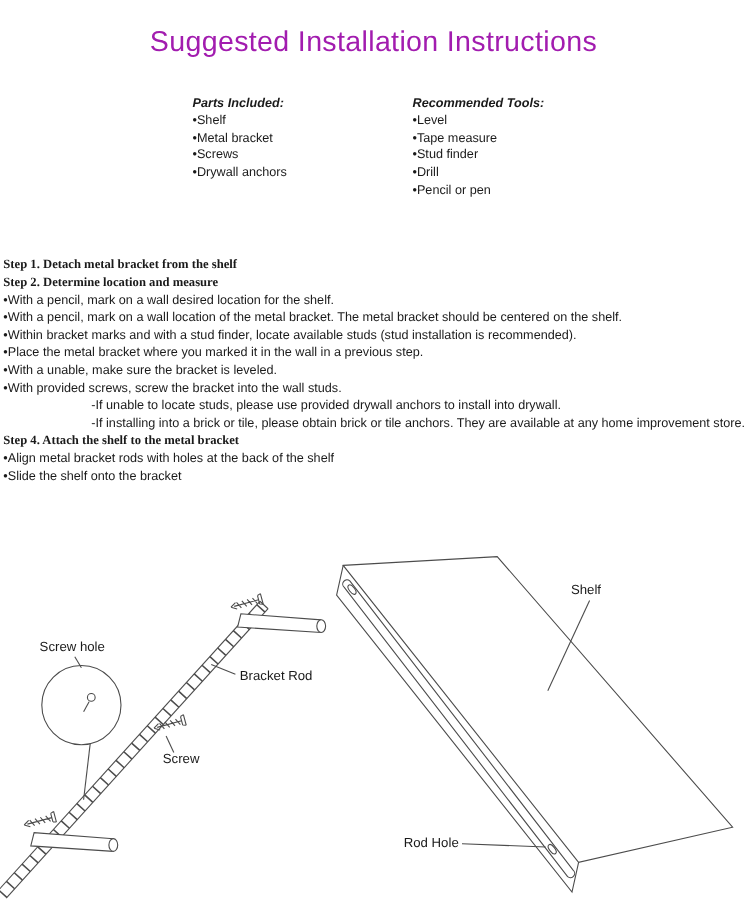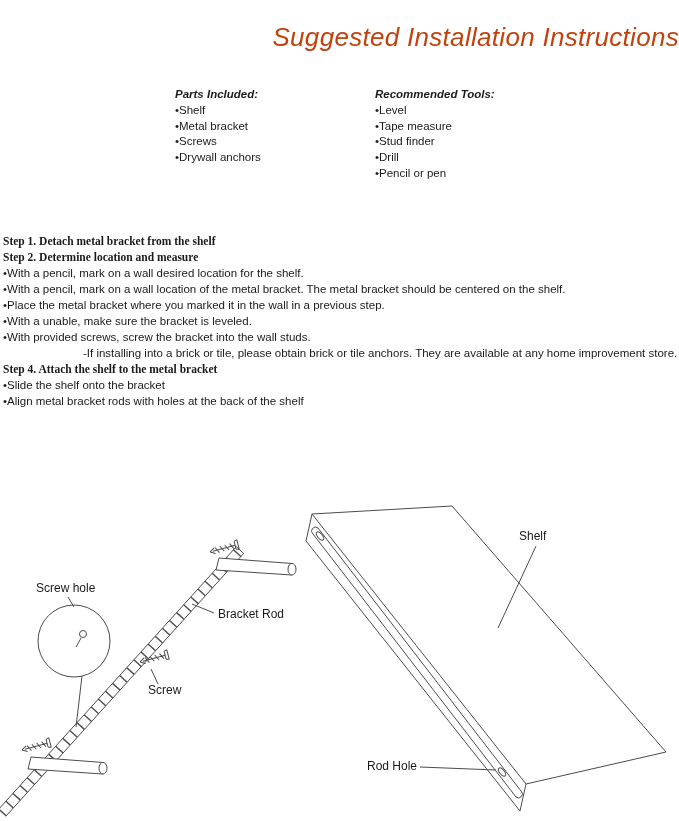--- a/index.html
+++ b/index.html
@@ -3,21 +3,21 @@
 <meta charset="utf-8">
 <style>
   html,body { margin:0; padding:0; background:#ffffff; }
   .page {
     position:relative; width:679px; height:821px; background:#ffffff;
     font-family:"Liberation Sans","DejaVu Sans",sans-serif; color:#1a1a1a;
     overflow:hidden;
   }
   .title {
     position:absolute; top:5px; left:0; width:100%;
-    text-align:right; font-size:26px; font-weight:400; letter-spacing:.3px; color:#c2410c;font-style:italic;
+    text-align:center; font-size:26px; font-weight:400; letter-spacing:.3px; color:#a21caf;
   }
   .col { position:absolute; top:87px; font-size:11.5px; line-height:15.8px; white-space:nowrap; }
   .col-parts { left:175px; }
   .col-tools { left:375px; }
   .col-heading { font-weight:700; font-style:italic; }
   .steps { position:absolute; left:3px; top:233px; width:674px; font-size:11.5px; line-height:16px; }
   .step-line { white-space:nowrap; }
   .line-heading { font-weight:700;font-family:Liberation Serif, serif; }
   .line-sub { padding-left:80px; }
   .diagram { position:absolute; left:0; top:478px; }
@@ -45,27 +45,29 @@
     <div>•Metal bracket</div>
     <div>•Screws</div>
     <div>•Drywall anchors</div>
   </div>
 
   <div class="steps">
     <div class="step-line line-heading">Step 1. Detach metal bracket from the shelf</div>
     <div class="step-line line-heading">Step 2. Determine location and measure</div>
     <div class="step-line line-bullet">•With a pencil, mark on a wall desired location for the shelf.</div>
     <div class="step-line line-bullet">•With a pencil, mark on a wall location of the metal bracket. The metal bracket should be centered on the shelf.</div>
+    <div class="step-line line-bullet">•Within bracket marks and with a stud finder, locate available studs (stud installation is recommended).</div>
     <div class="step-line line-bullet">•Place the metal bracket where you marked it in the wall in a previous step.</div>
     <div class="step-line line-bullet">•With a unable, make sure the bracket is leveled.</div>
     <div class="step-line line-bullet">•With provided screws, screw the bracket into the wall studs.</div>
+    <div class="step-line line-sub">-If unable to locate studs, please use provided drywall anchors to install into drywall.</div>
     <div class="step-line line-sub">-If installing into a brick or tile, please obtain brick or tile anchors. They are available at any home improvement store.</div>
     <div class="step-line line-heading">Step 4. Attach the shelf to the metal bracket</div>
+    <div class="step-line line-bullet">•Align metal bracket rods with holes at the back of the shelf</div>
     <div class="step-line line-bullet">•Slide the shelf onto the bracket</div>
-    <div class="step-line line-bullet">•Align metal bracket rods with holes at the back of the shelf</div>
   </div>
 
   <svg class="diagram" width="679" height="343" viewBox="0 0 679 343">
     <defs>
       <g id="screw-shape">
         <path d="M 0 0 L 5 -3 M 0 0 L 5 3 M 3 0 L 26 0
                  M 6 -3 L 9 3 M 11 -3 L 14 3 M 16 -3 L 19 3 M 21 -3 L 24 3
                  M 26 -4 L 26 4 M 26 -4 L 29 -5 M 26 4 L 29 5 M 29 -5 L 29 5"></path>
       </g>
     </defs>

